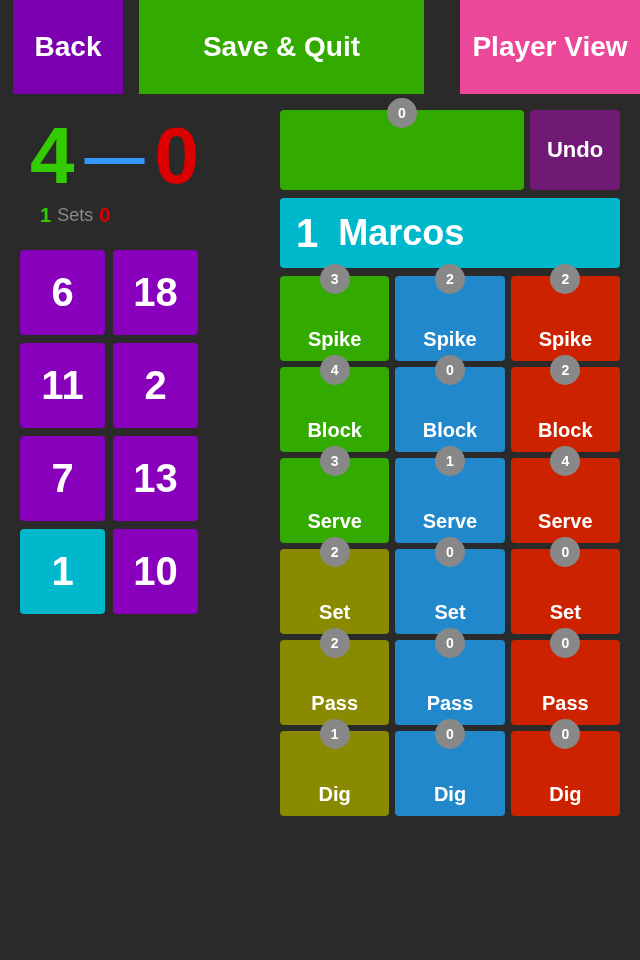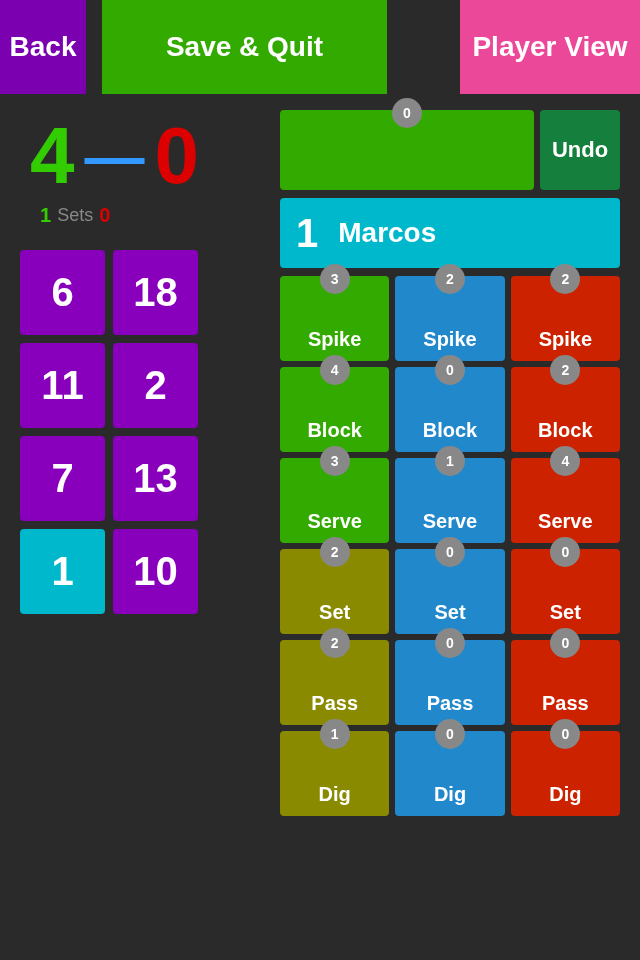--- a/index.html
+++ b/index.html
@@ -23,22 +23,23 @@
       height: 94px;
       display: flex;
       align-items: center;
       justify-content: center;
       font-size: 28px;
       font-weight: bold;
       color: white;
       cursor: pointer;
     }
     #back-btn {
-      width: 86px;
+      width: 110px;
       background: #7b00b0;
+      margin-left: 13px;
     }
     #save-quit-btn {
       width: 285px;
       background: #33aa00;
       margin-left: 16px;
     }
     #header-spacer {
       flex: 1;
       height: 94px;
       background: #2a2a2a;
@@ -148,23 +149,23 @@
       border-radius: 50%;
       width: 30px;
       height: 30px;
       display: flex;
       align-items: center;
       justify-content: center;
       font-size: 14px;
       font-weight: bold;
     }
     .undo-btn {
-      width: 80px;
+      width: 90px;
       height: 80px;
-      background: #15803d;
+      background: #701a75;
       color: white;
       font-size: 22px;
       font-weight: bold;
       display: flex;
       align-items: center;
       justify-content: center;
       border-radius: 4px;
       cursor: pointer;
     }
 
@@ -179,21 +180,21 @@
       align-items: center;
       border-radius: 4px;
       margin-bottom: 8px;
       padding: 0 16px;
       gap: 20px;
     }
     .player-num {
       font-size: 40px;
     }
     .player-name {
-      font-size: 28px;
+      font-size: 36px;
       text-align: right;
     }
 
     
     #action-grid {
       display: grid;
       grid-template-columns: repeat(3, 1fr);
       gap: 6px;
     }
     .action-cell {

